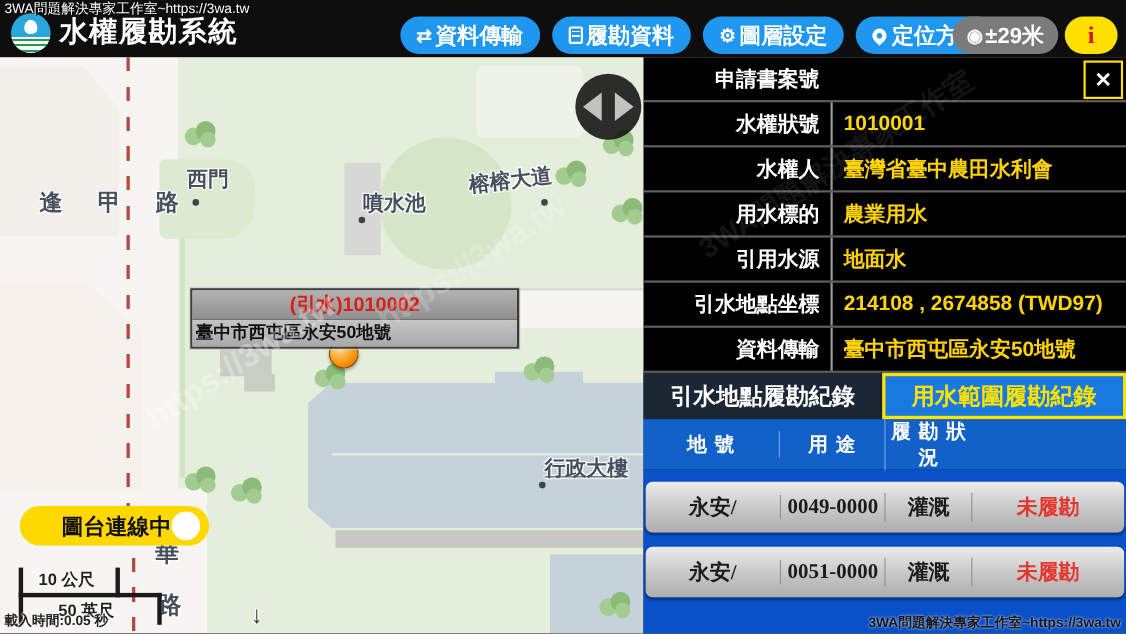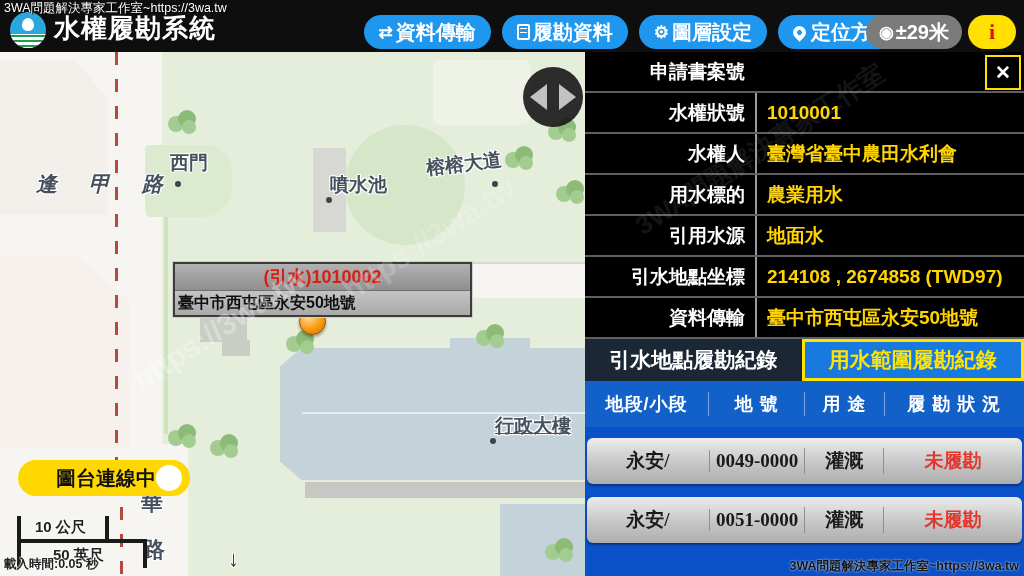--- a/index.html
+++ b/index.html
@@ -204,21 +204,21 @@
         <i></i>
         <i></i>
         <i></i>
       </div>
     <div class="abs tree" style="left:545px; top:486px;">
         <i></i>
         <i></i>
         <i></i>
       </div>
 
-    <div class="abs maplabel" style="left:36px; top:118px; letter-spacing:13px; font-size:21px;font-style:italic;">逢 甲 路</div>
+    <div class="abs maplabel" style="left:36px; top:118px; letter-spacing:13px; font-size:21px;">逢 甲 路</div>
     <div class="abs maplabel" style="left:170px; top:98px;">西門</div>
     <div class="abs mapdot" style="left:175px; top:129px;"></div>
     <div class="abs maplabel" style="left:330px; top:120px;">噴水池</div>
     <div class="abs mapdot" style="left:326px; top:145px;"></div>
     <div class="abs maplabel" style="left:426px; top:99px; transform:rotate(-7deg);">榕榕大道</div>
     <div class="abs mapdot" style="left:492px; top:129px;"></div>
     <div class="abs maplabel" style="left:495px; top:361px;text-decoration:underline;">行政大樓</div>
     <div class="abs mapdot" style="left:490px; top:386px;"></div>
     <div class="abs maplabel" style="left:141px; top:436px; font-size:22px;">華</div>
     <div class="abs maplabel" style="left:143px; top:483px; font-size:22px;">路</div>
@@ -330,21 +330,20 @@
     <div id="tabs">
       <div id="tab-intake" class="tab">
         <span>引水地點履勘紀錄</span>
       </div>
       <div id="tab-range" class="tab">
         <span>用水範圍履勘紀錄</span>
       </div>
     </div>
 
     <div id="thead">
-      <div class="hc">地段/小段</div>
       <div class="hc">地 號</div>
       <div class="hc">用 途</div>
       <div class="hc">履 勘 狀 況</div>
     </div>
 
     <div id="tbody">
       <div class="trow">
         <div class="c c1">永安/</div>
         <div class="c c2">0049-0000</div>
         <div class="c c3">灌溉</div>

